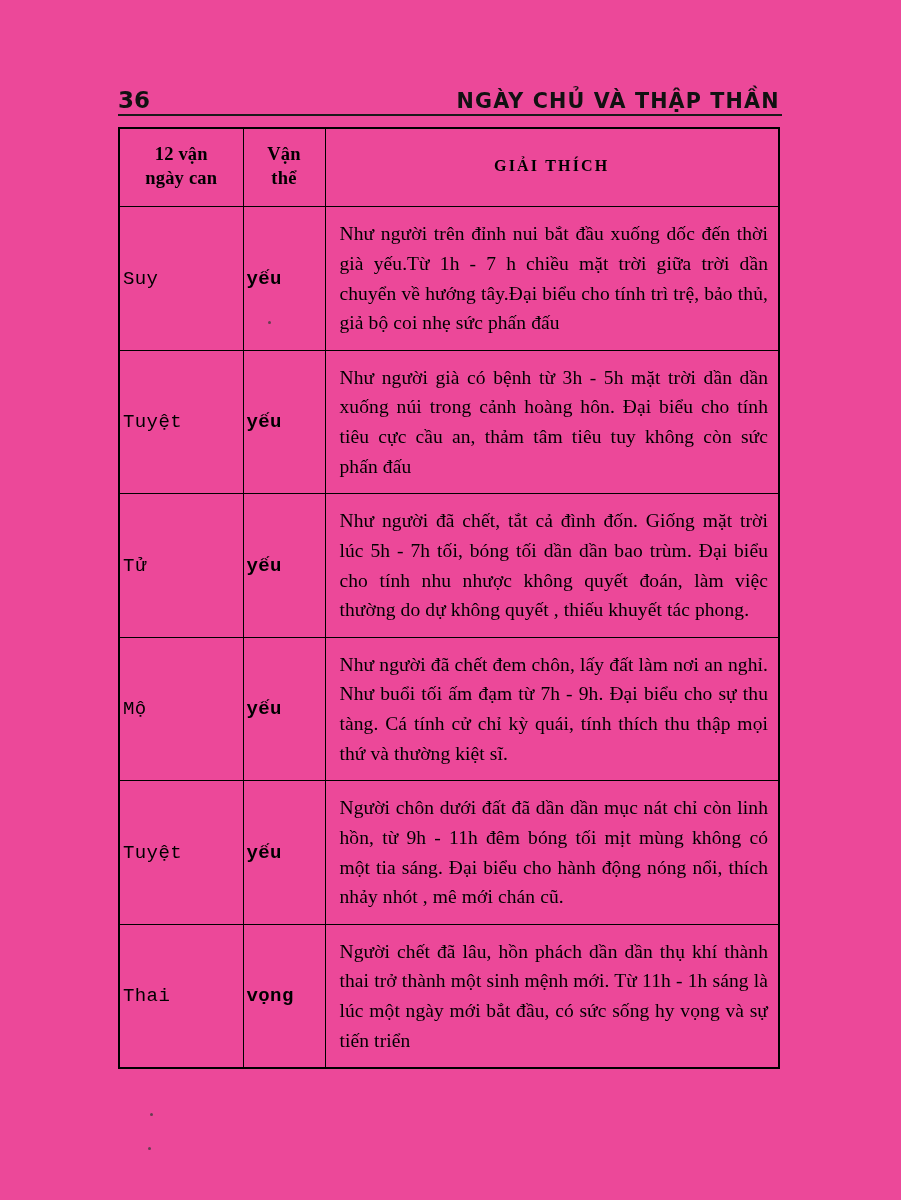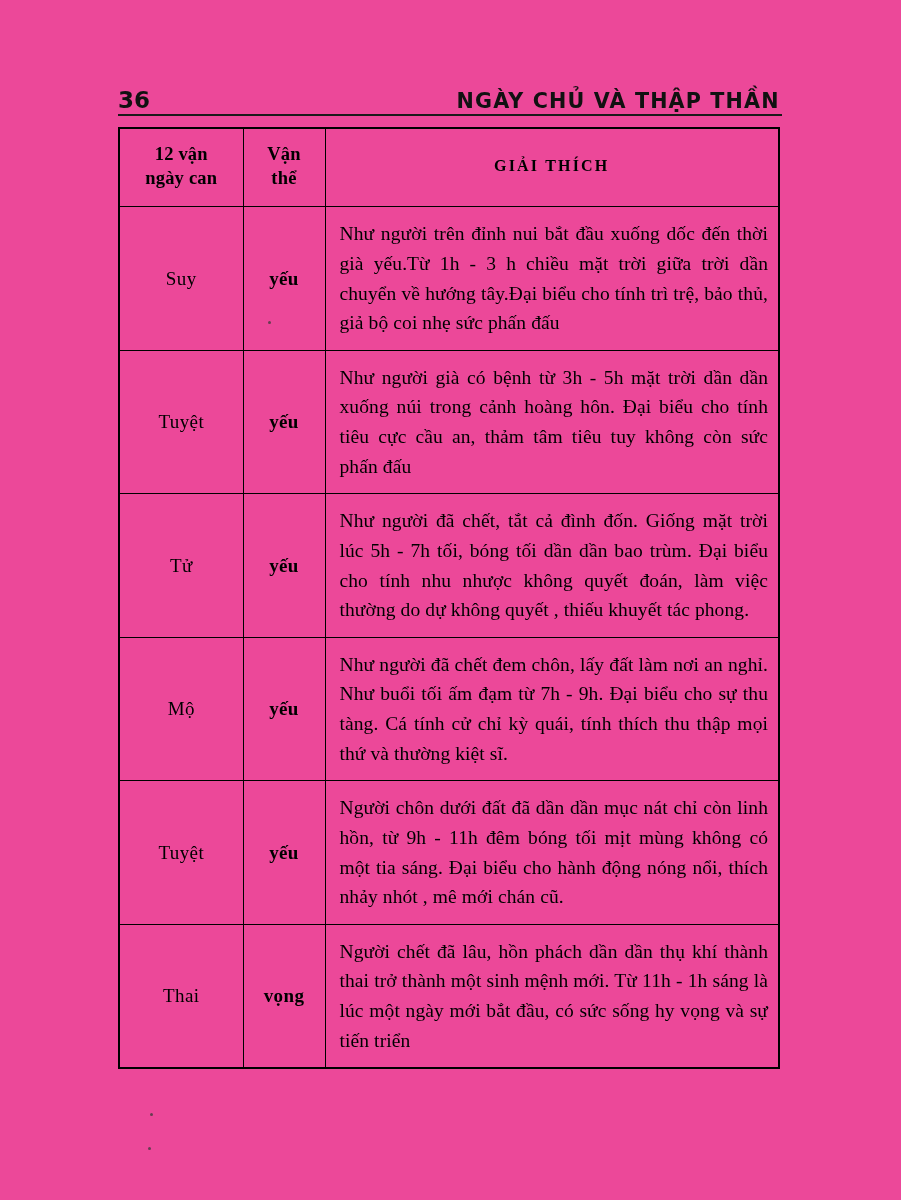--- a/index.html
+++ b/index.html
@@ -98,25 +98,25 @@
     letter-spacing: 0.2px;
   }
   .hdr-cell.wide {
     font-size: 16px;
     letter-spacing: 2.2px;
     font-weight: 700;
   }
 
   
   .lbl {
-    text-align: center;
     font-size: 19px;
     font-weight: 400;
     letter-spacing: 0.4px;
     padding: 6px 3px !important;
+    font-family: Liberation Mono, monospace;
   }
   .lbl.b { font-weight: 700; }
   .desc {
     padding: 12px 10px 12px 14px !important;
     font-size: 19.5px;
     line-height: 1.52;
     text-align: justify;
     text-justify: inter-word;
     letter-spacing: 0.1px;
     vertical-align: top;
@@ -159,21 +159,21 @@
             <div>Vận</div>
             <div>thể</div>
           </th>
           <th class="hdr-cell wide">GIẢI THÍCH</th>
         </tr>
       </thead>
       <tbody>
         <tr>
           <td class="lbl">Suy</td>
           <td class="lbl b">yếu</td>
-          <td class="desc">Như người trên đỉnh nui bắt đầu xuống dốc đến thời già yếu.Từ 1h - 3 h chiều mặt trời giữa trời dần chuyển về hướng tây.Đại biểu cho tính trì trệ, bảo thủ, giả bộ coi nhẹ sức phấn đấu</td>
+          <td class="desc">Như người trên đỉnh nui bắt đầu xuống dốc đến thời già yếu.Từ 1h - 7 h chiều mặt trời giữa trời dần chuyển về hướng tây.Đại biểu cho tính trì trệ, bảo thủ, giả bộ coi nhẹ sức phấn đấu</td>
         </tr>
         <tr>
           <td class="lbl">Tuyệt</td>
           <td class="lbl b">yếu</td>
           <td class="desc">Như người già có bệnh từ 3h - 5h mặt trời dần dần xuống núi trong cảnh hoàng hôn. Đại biểu cho tính tiêu cực cầu an, thảm tâm tiêu tuy không còn sức phấn đấu</td>
         </tr>
         <tr>
           <td class="lbl">Tử</td>
           <td class="lbl b">yếu</td>
           <td class="desc">Như người đã chết, tắt cả đình đốn. Giống mặt trời lúc 5h - 7h tối, bóng tối dần dần bao trùm. Đại biểu cho tính nhu nhược không quyết đoán, làm việc thường do dự không quyết , thiếu khuyết tác phong.</td>

